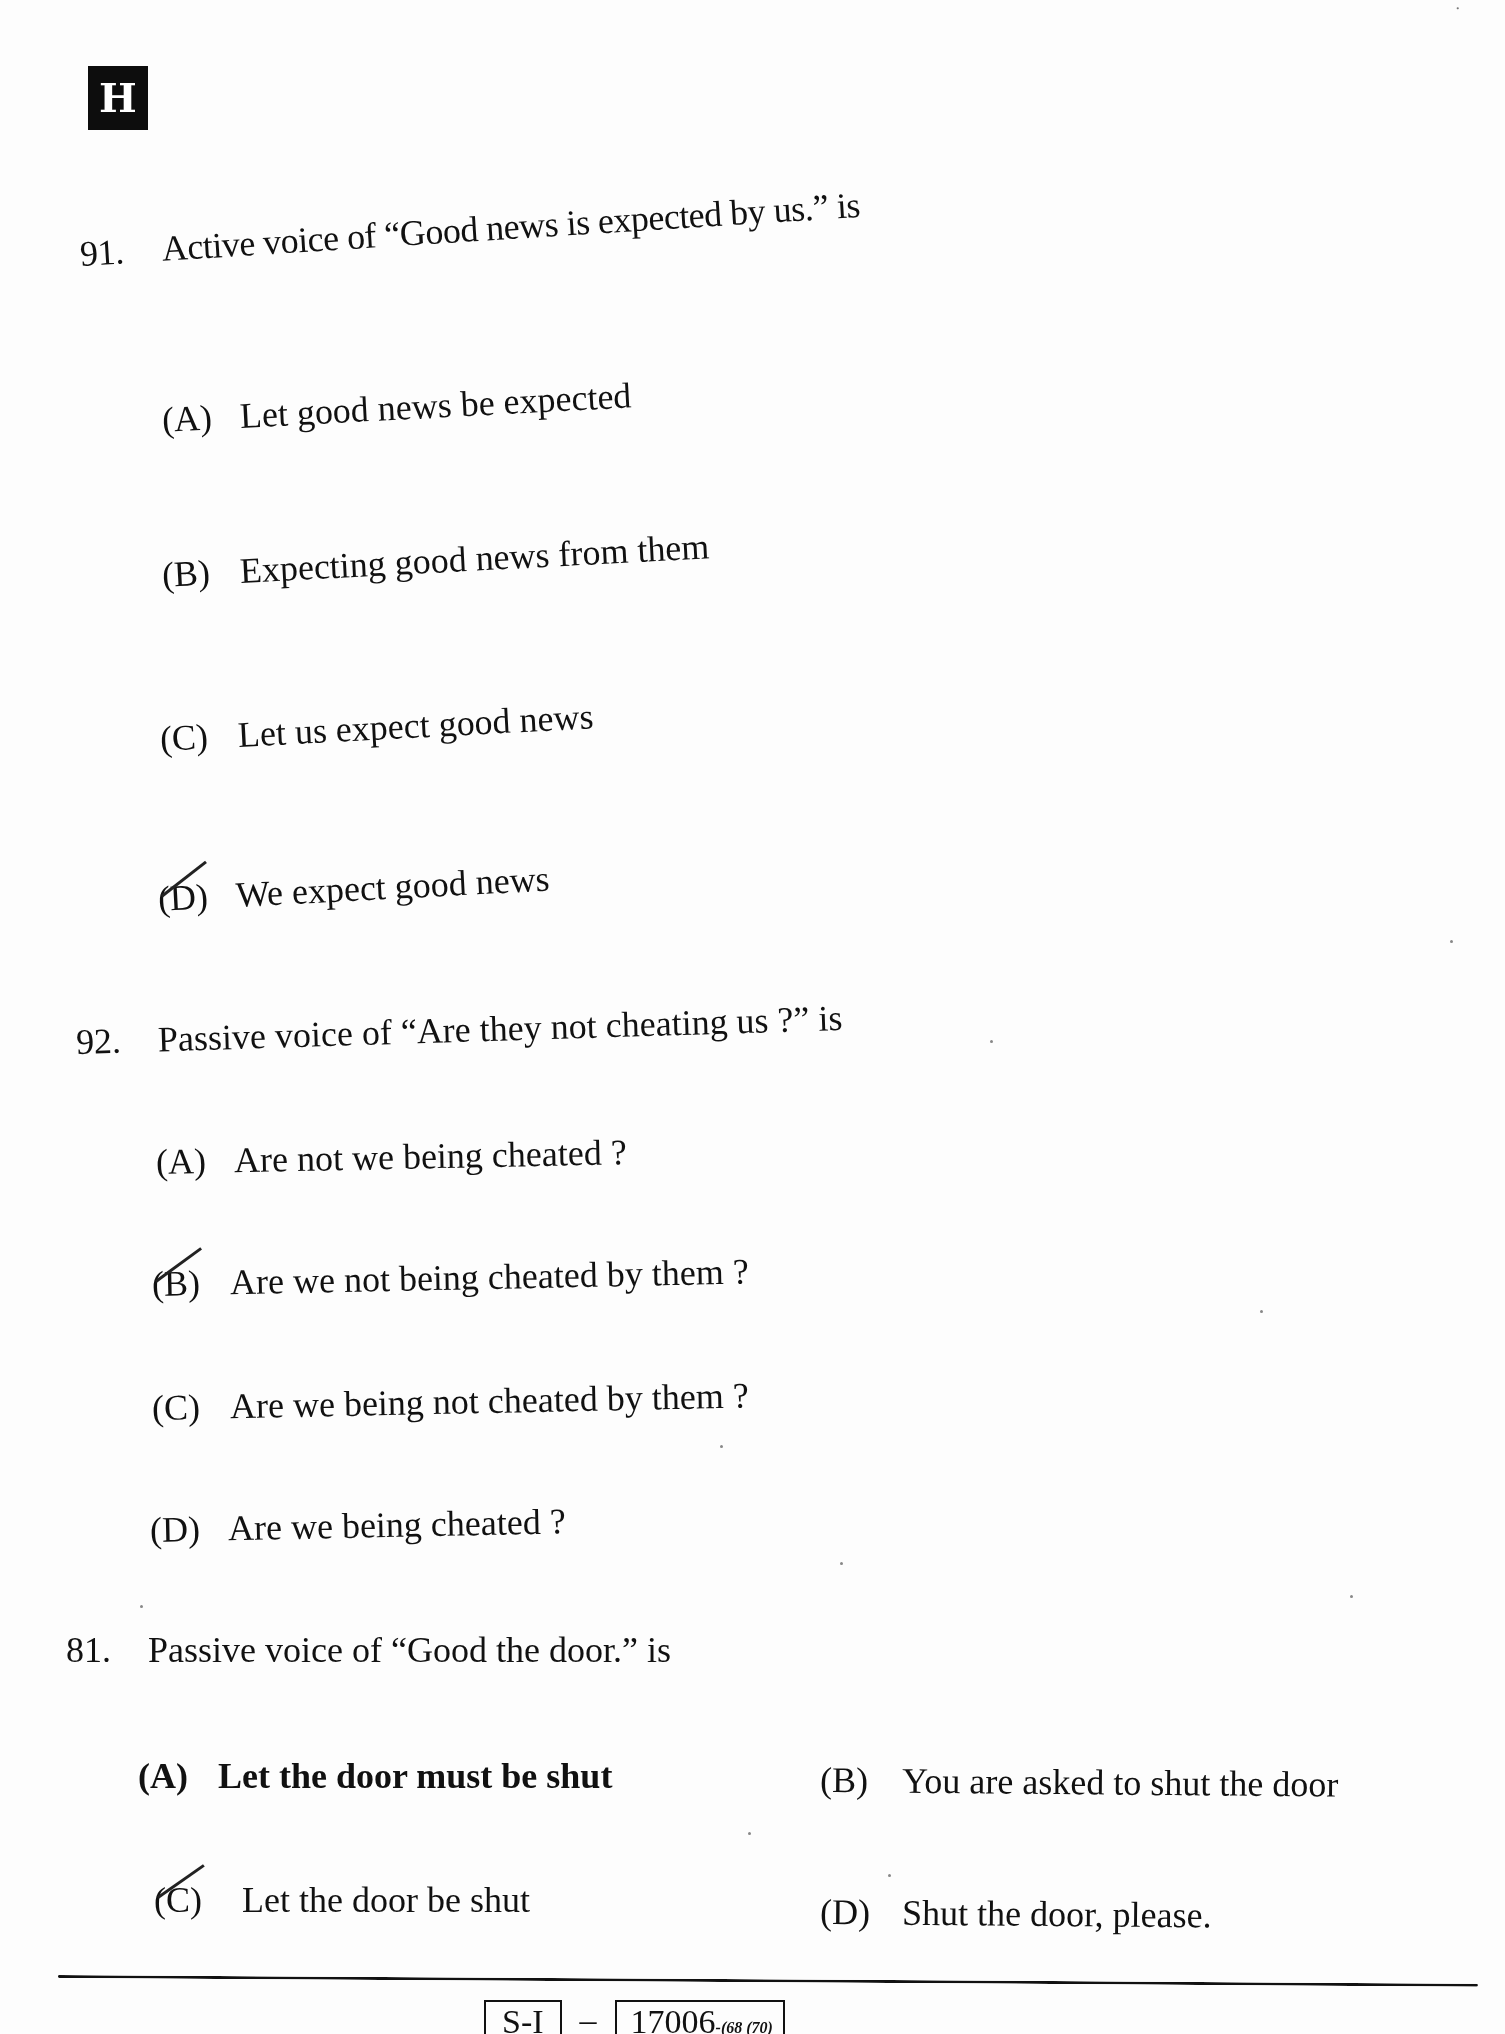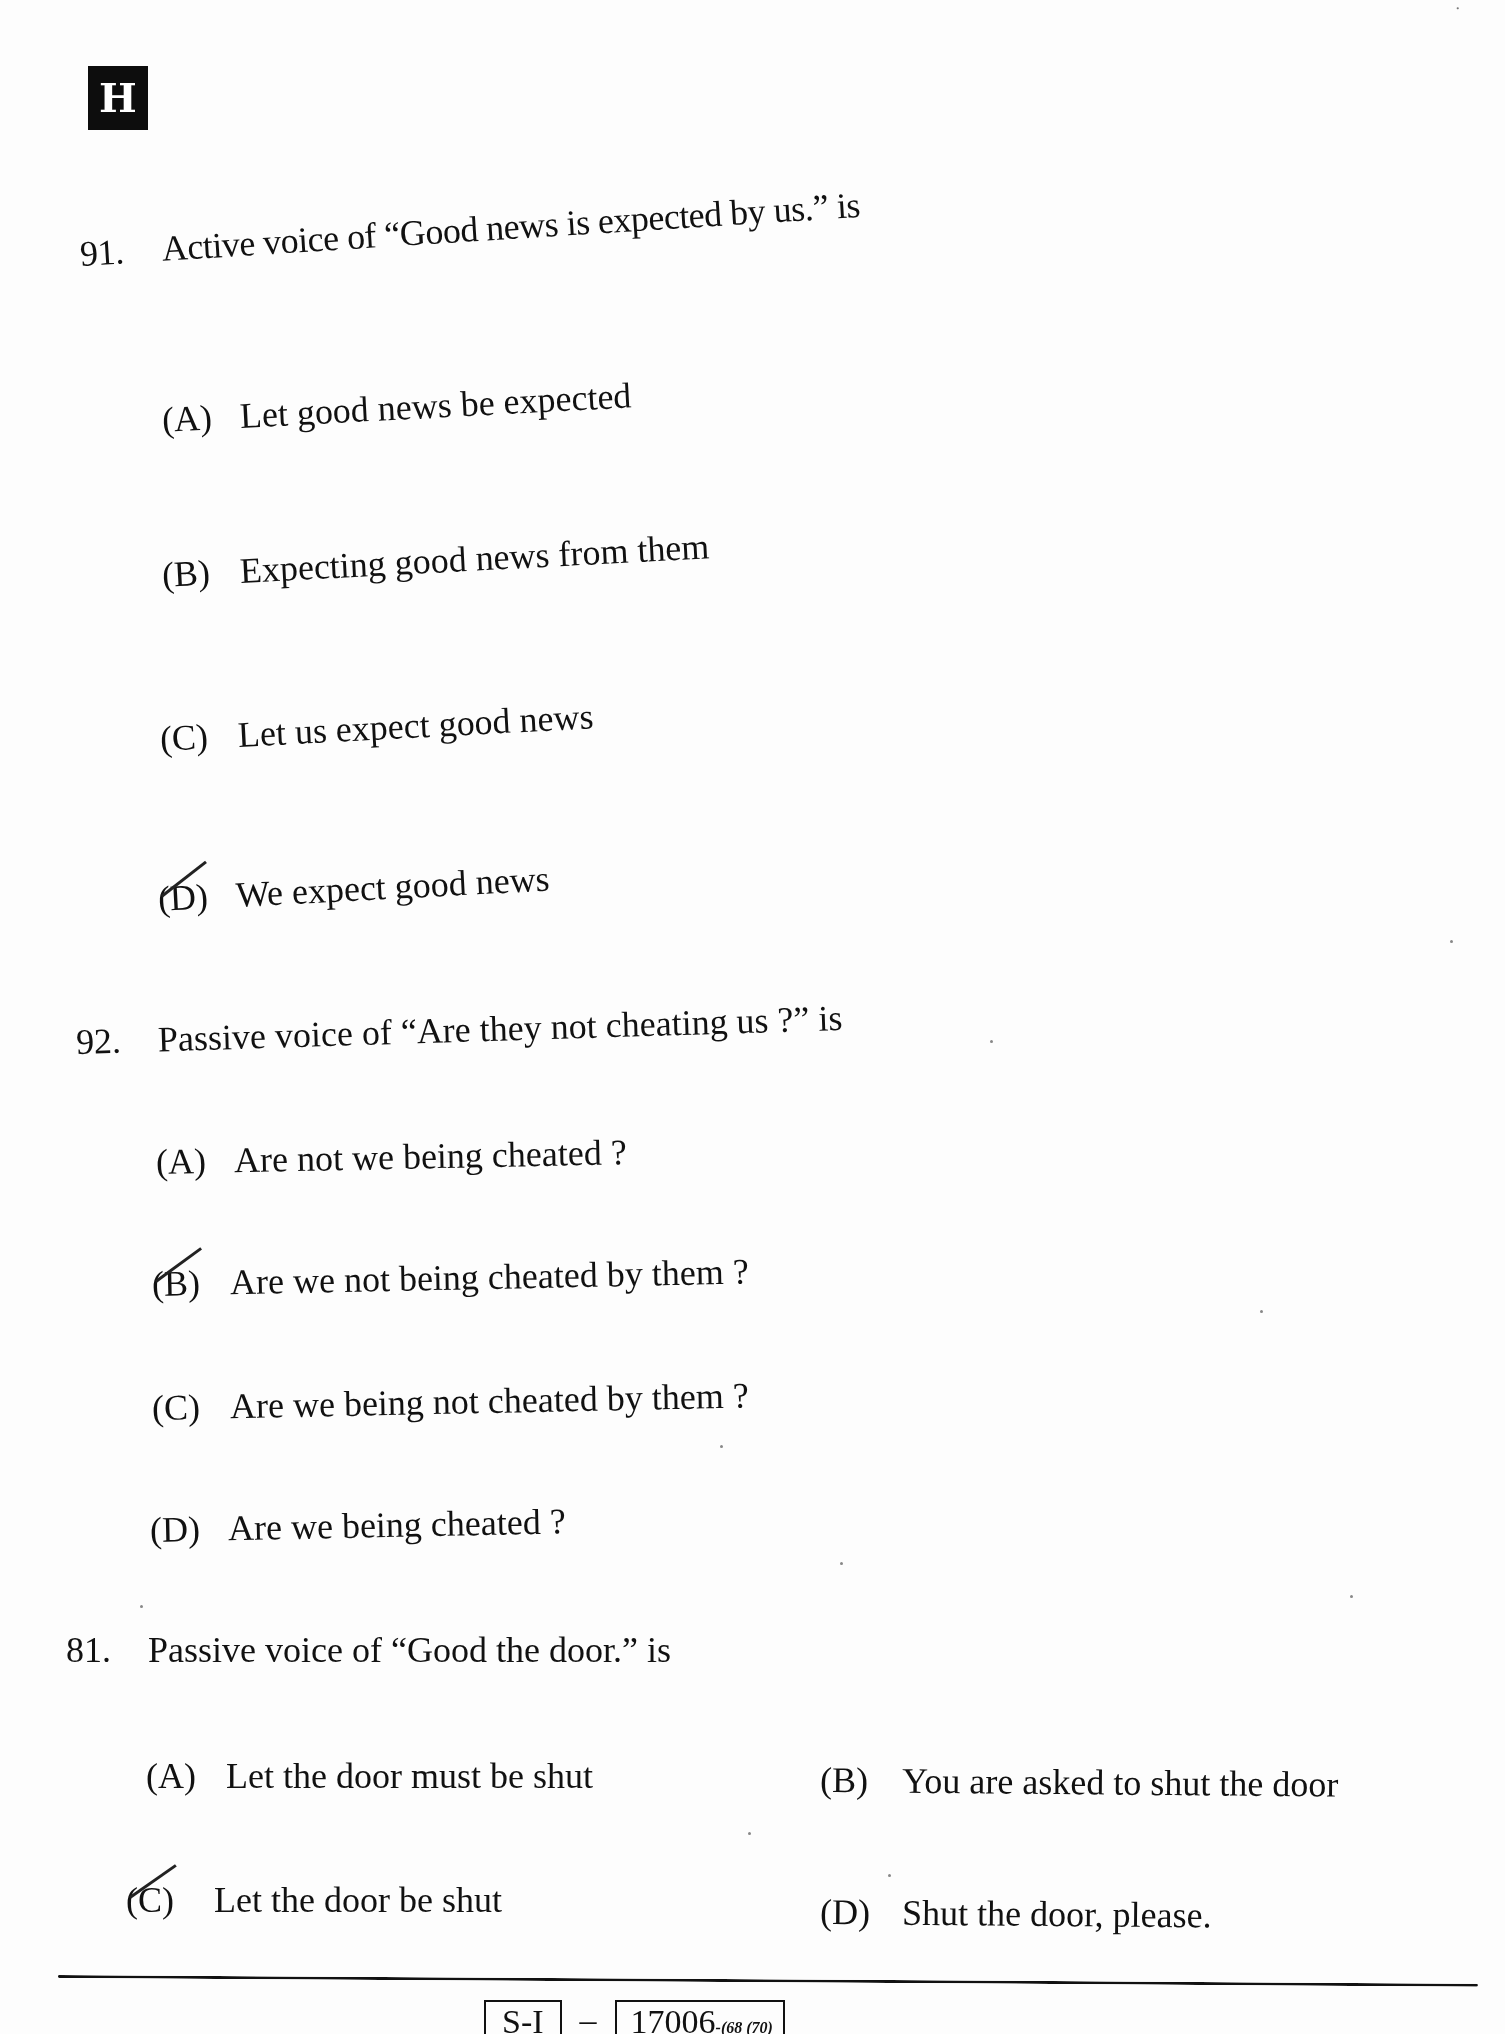--- a/index.html
+++ b/index.html
@@ -153,27 +153,27 @@
   <div class="line q92opt" style="left:152px; top:1386px;">
     <span class="opt-letter">(C)</span><span class="opt-text">Are we being not cheated by them ?</span>
   </div>
   <div class="line q92opt" style="left:150px; top:1508px;">
     <span class="opt-letter">(D)</span><span class="opt-text">Are we being cheated ?</span>
   </div>
 
   <div class="line q93" style="left:66px; top:1628px;">
     <span class="qnum">81.</span><span>Passive voice of “Good the door.” is</span>
   </div>
-  <div class="line q93" style="left:146px; top:1754px;">
+  <div class="line q93" style="left:138px; top:1754px;font-weight:bold;">
     <span class="opt-letter" style="width:80px;">(A)</span><span class="opt-text">Let the door must be shut</span>
   </div>
   <div class="line" style="left:820px; top:1758px; transform: rotate(0.5deg); transform-origin:0 50%;">
     <span class="opt-letter" style="width:82px;">(B)</span><span class="opt-text">You are asked to shut the door</span>
   </div>
-  <div class="line q93" style="left:126px; top:1878px;">
+  <div class="line q93" style="left:154px; top:1878px;">
     <span class="opt-letter marked" style="width:88px;">(C)</span><span class="opt-text">Let the door be shut</span>
   </div>
   <div class="line" style="left:820px; top:1890px; transform: rotate(0.5deg); transform-origin:0 50%;">
     <span class="opt-letter" style="width:82px;">(D)</span><span class="opt-text">Shut the door, please.</span>
   </div>
 
   <div class="speck" style="left:1450px; top:940px;"></div>
   <div class="speck" style="left:990px; top:1040px;"></div>
   <div class="speck" style="left:1260px; top:1310px;"></div>
   <div class="speck" style="left:720px; top:1445px;"></div>

